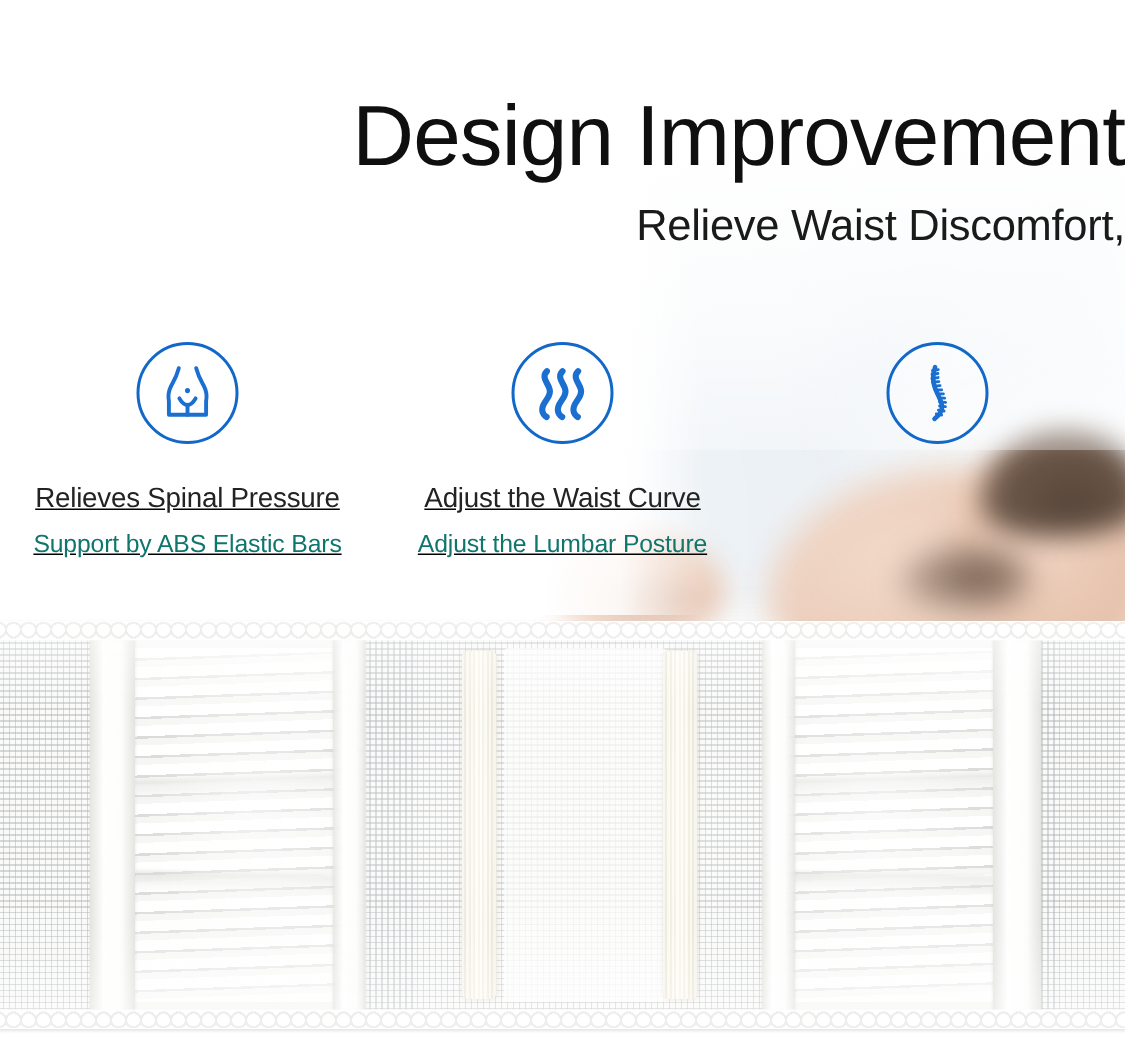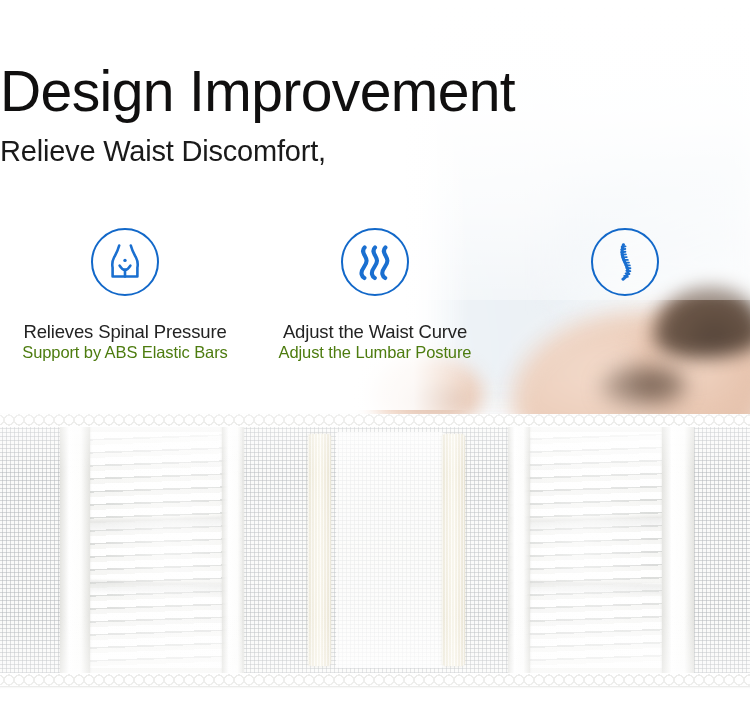--- a/index.html
+++ b/index.html
@@ -99,21 +99,21 @@
   .bg-fade-left {
     position: absolute;
     left: 0; top: 0; width: 470px; height: 410px;
     background: linear-gradient(90deg, #ffffff 0%, #ffffff 68%, rgba(255,255,255,.85) 88%, rgba(255,255,255,0) 100%);
   }
 
   
   .headline-block {
     position: absolute;
     left: 0; top: 62px; width: 750px;
-    text-align: left;
+    text-align: right;
     z-index: 5;
   }
   .headline {
     margin: 0;
     font-size: 57px;
     line-height: 1.04;
     font-weight: 400;
     letter-spacing: -0.6px;
     color: #100f0f;
   }
@@ -126,20 +126,21 @@
     letter-spacing: -0.2px;
   }
   .subhead span { display: block; }
 
   
   .features {
     position: absolute;
     left: 0; top: 228px; width: 750px;
     display: flex;
     z-index: 6;
+    text-decoration: underline;
   }
   .feature {
     flex: 1 1 0;
     display: flex;
     flex-direction: column;
     align-items: center;
   }
   .feature-icon {
     width: 68px; height: 68px;
     border-radius: 50%;
@@ -153,22 +154,23 @@
   .feature-icon svg { display: block; }
   .feature-title {
     margin-top: 25px;
     font-size: 18.5px;
     color: #232323;
     font-weight: 400;
     letter-spacing: -0.15px;
     white-space: nowrap;
   }
   .feature-sub {
+    margin-top: 11px;
     font-size: 16.5px;
-    color: #4d7c0f;
+    color: #0f766e;
     font-weight: 400;
     letter-spacing: -0.1px;
     white-space: nowrap;
   }
 
   
   .product {
     position: absolute;
     left: -6px; top: 408px;
     width: 762px; height: 282px;

